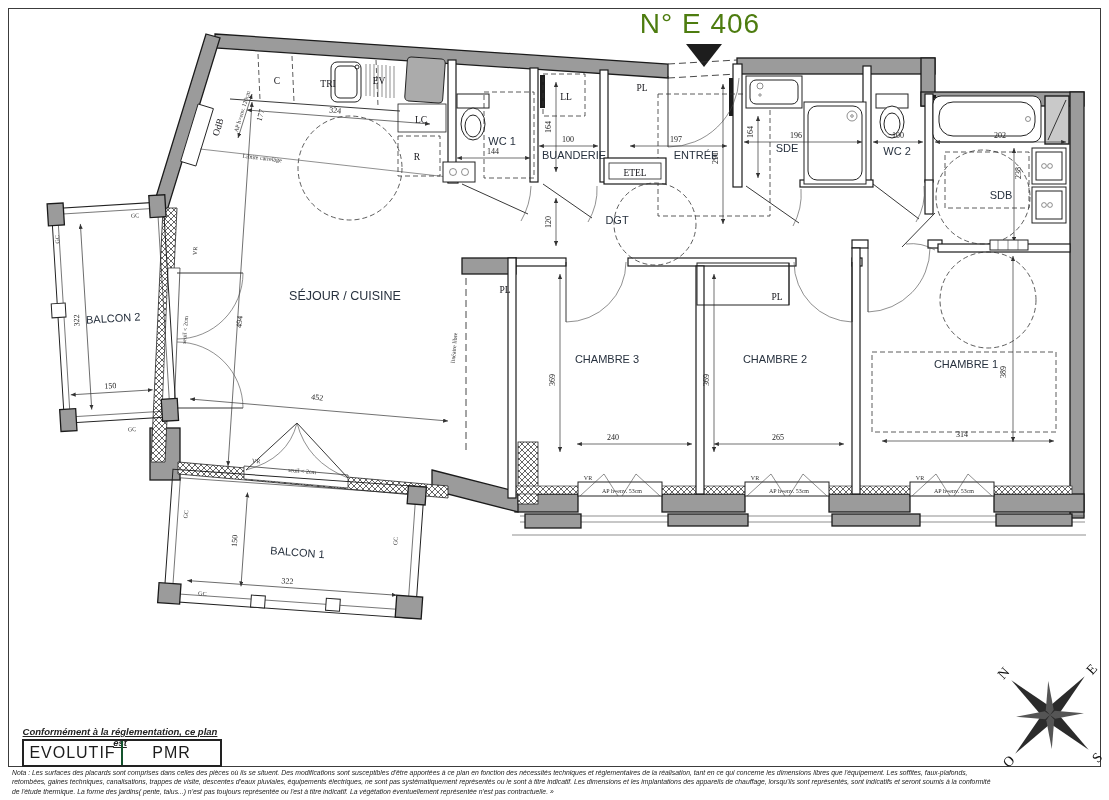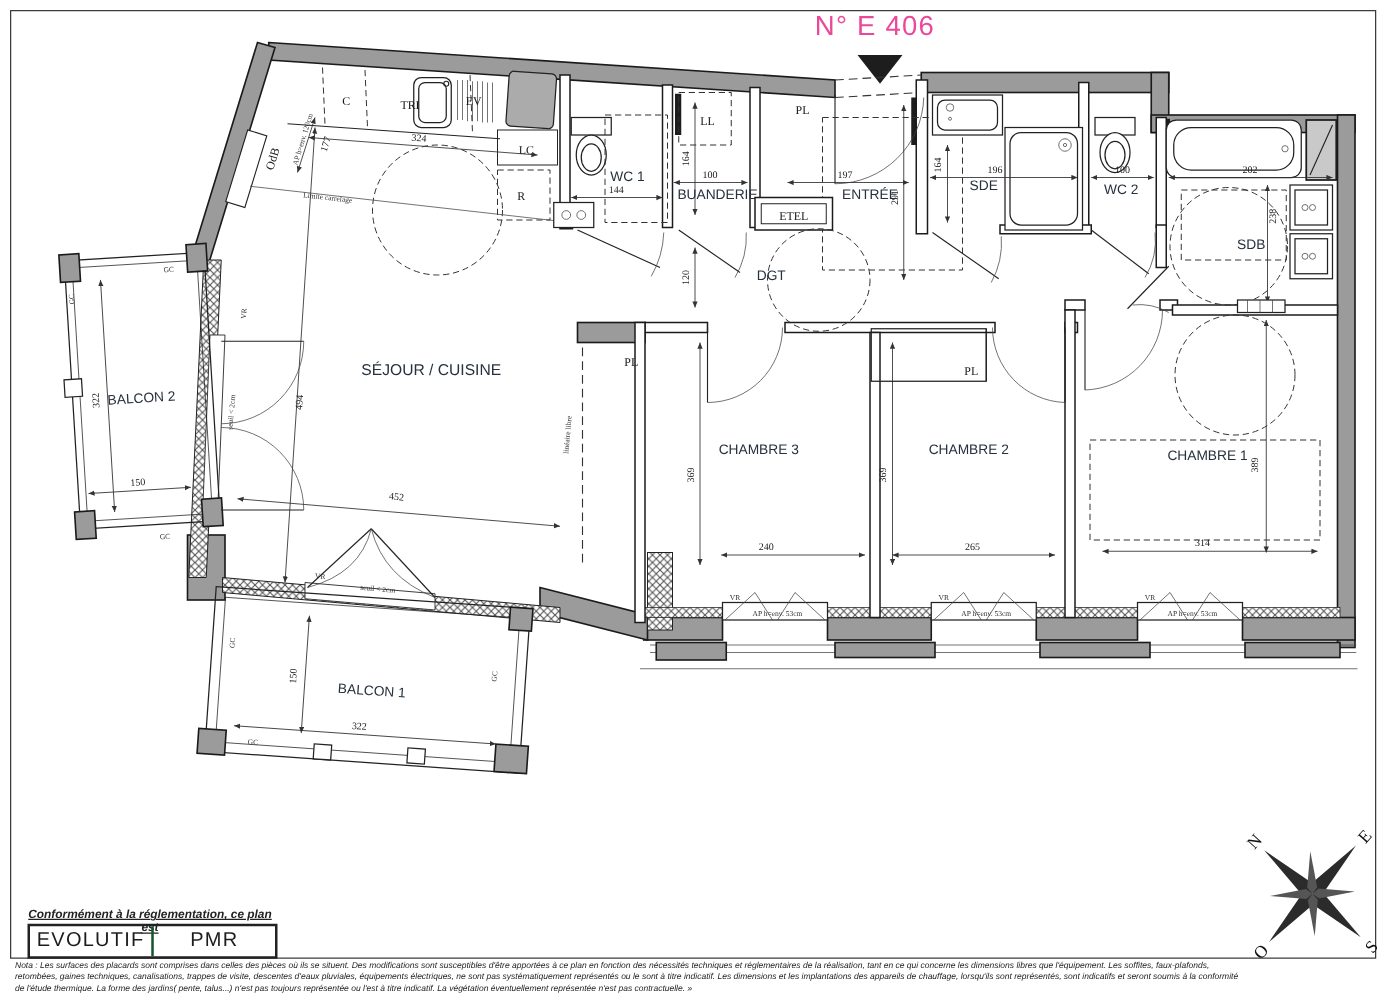--- a/index.html
+++ b/index.html
@@ -1,20 +1,20 @@
 <!DOCTYPE html>
 <html><head>
 <meta charset="utf-8">
 <style>
   html,body{margin:0;padding:0;background:#fff;}
   .page{position:relative;width:1109px;height:800px;background:#fff;overflow:hidden;
         font-family:"Liberation Sans",sans-serif;}
   .frame{position:absolute;left:8px;top:8px;width:1091px;height:757px;border:1px solid #3c3c3c;}
   .title{position:absolute;left:600px;top:8px;width:200px;text-align:center;
-         font-size:22px;color:#ec4899;letter-spacing:1px;}
+         font-size:28px;color:#4d7c0f;letter-spacing:1px;}
   svg text{user-select:none;}
   .rl{font:11px "Liberation Sans",sans-serif;fill:#27313e;text-anchor:middle;}
   .rlb{font:12.5px "Liberation Sans",sans-serif;fill:#27313e;text-anchor:middle;}
   .sl{font:9.5px "Liberation Serif",serif;fill:#15151a;text-anchor:middle;}
   .dim{font:8px "Liberation Serif",serif;fill:#222;text-anchor:middle;}
   .tl{font:6px "Liberation Serif",serif;fill:#333;text-anchor:middle;}
   .w{fill:#9b9b9b;stroke:#1b1b1b;stroke-width:1.3;}
   .iw{fill:#ffffff;stroke:#1b1b1b;stroke-width:1.2;}
   .blk{fill:#1d1d1d;stroke:none;}
   .ln{stroke:#222;stroke-width:0.9;fill:none;}

